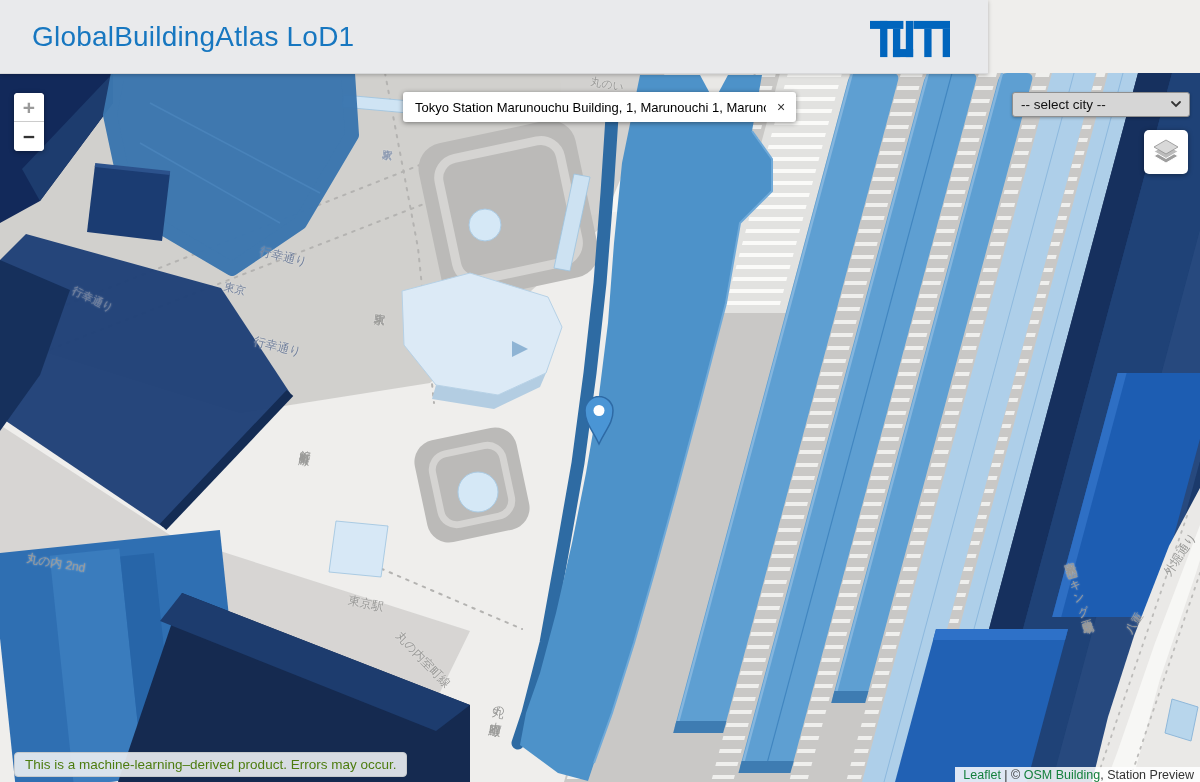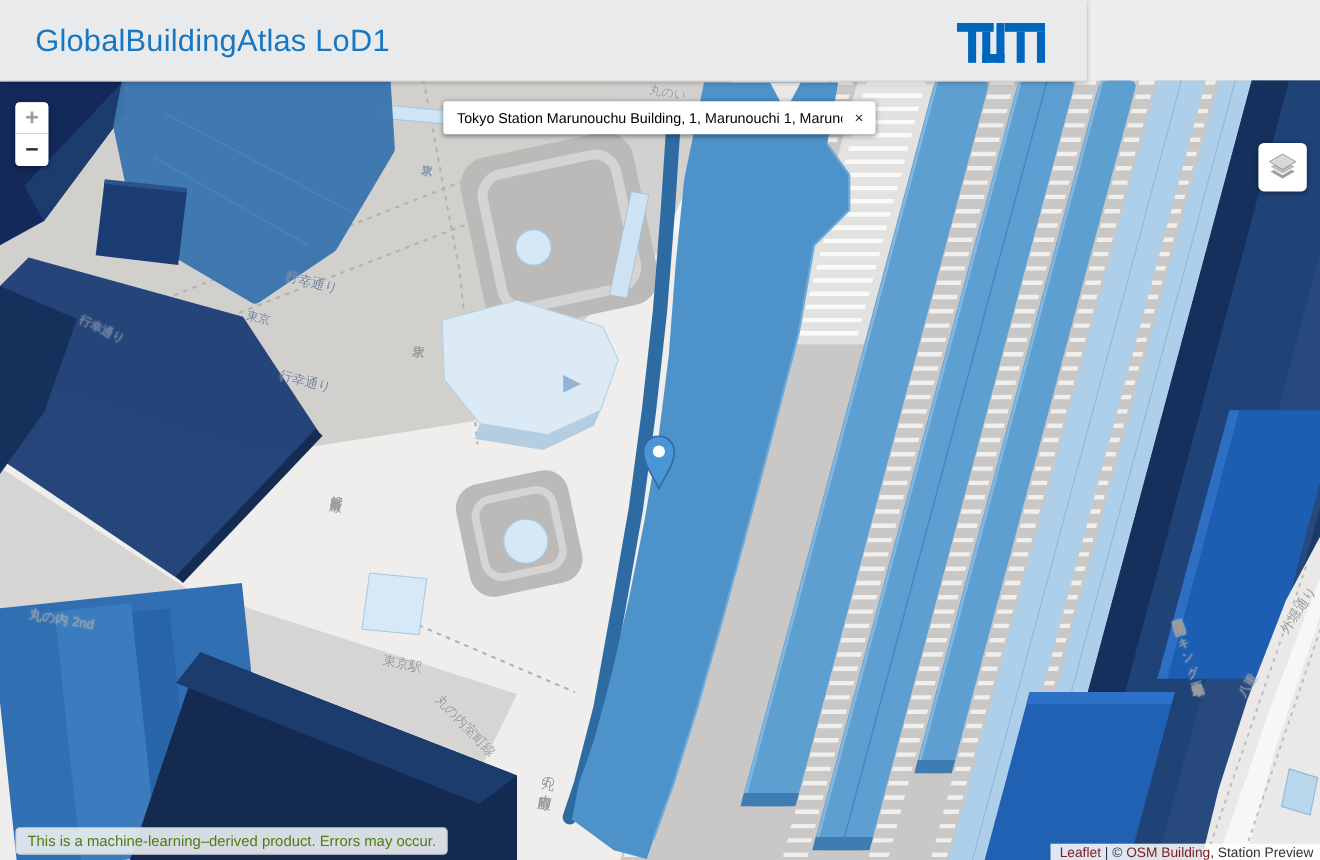--- a/index.html
+++ b/index.html
@@ -72,21 +72,21 @@
   .disclaimer{
     position:absolute;left:14px;bottom:5px;z-index:20;
     background:rgba(232,236,240,.92);border:1px solid #c6cacd;border-radius:4px;
     padding:4px 10px;font-size:13.5px;color:#4d7c0f;
   }
   .attribution{
     position:absolute;right:0;bottom:-6px;height:20px;z-index:20;
     background:rgba(255,255,255,.85);padding:1px 6px 0 8px;font-size:12.5px;color:#333;
     white-space:nowrap;
   }
-  .attribution a{color:#7f1d1d;text-decoration:none;cursor:pointer;}
+  .attribution a{color:#15803d;text-decoration:none;cursor:pointer;}
   .marker{position:absolute;left:584px;top:323px;width:30px;height:50px;z-index:15;cursor:pointer;}
 </style>
 </head>
 <body>
 
 <div class="map">
   <svg class="base" width="1200" height="709" viewBox="0 0 1200 709">
 
     <rect width="1200" height="709" fill="#efeeec"></rect>
     <polygon points="560,0 665,0 645,135 568,145" fill="#f6f6f4"></polygon>
@@ -218,20 +218,28 @@
   <div class="zoom-ctl">
     <button class="zoom-btn in">+</button>
     <button class="zoom-btn out">−</button>
   </div>
 
   <div class="search-box">
     <input type="text" readonly="" value="Tokyo Station Marunouchu Building, 1, Marunouchi 1, Marunouchi," style="">
     <button class="search-clear">×</button>
   </div>
 
+  <div class="city-select-wrap">
+    <select class="city-select">
+      <option>-- select city --</option>
+    </select>
+    <svg class="city-chevron" width="12" height="12" viewBox="0 0 12 12">
+        <path d="M2,4 L6,8 L10,4" fill="none" stroke="#333" stroke-width="1.8" stroke-linecap="round"></path>
+      </svg>
+  </div>
 
   <button class="layers-ctl">
     <svg width="28" height="28" viewBox="0 0 28 28">
       <path d="M14,11 L26,18 14,25 2,18 Z" fill="#9e9e9e" stroke="#ffffff" stroke-width="1"></path>
       <path d="M14,6.5 L26,13.5 14,20.5 2,13.5 Z" fill="#bcbcbc" stroke="#ffffff" stroke-width="1"></path>
       <path d="M14,2 L26,9 14,16 2,9 Z" fill="#d8d8d8" stroke="#8f8f8f" stroke-width="0.8"></path>
     </svg>
   </button>
 
   <div class="disclaimer">This is a machine-learning–derived product. Errors may occur.</div>

